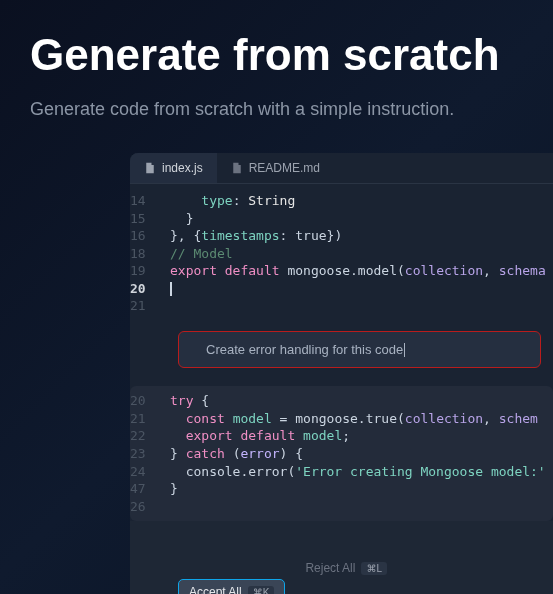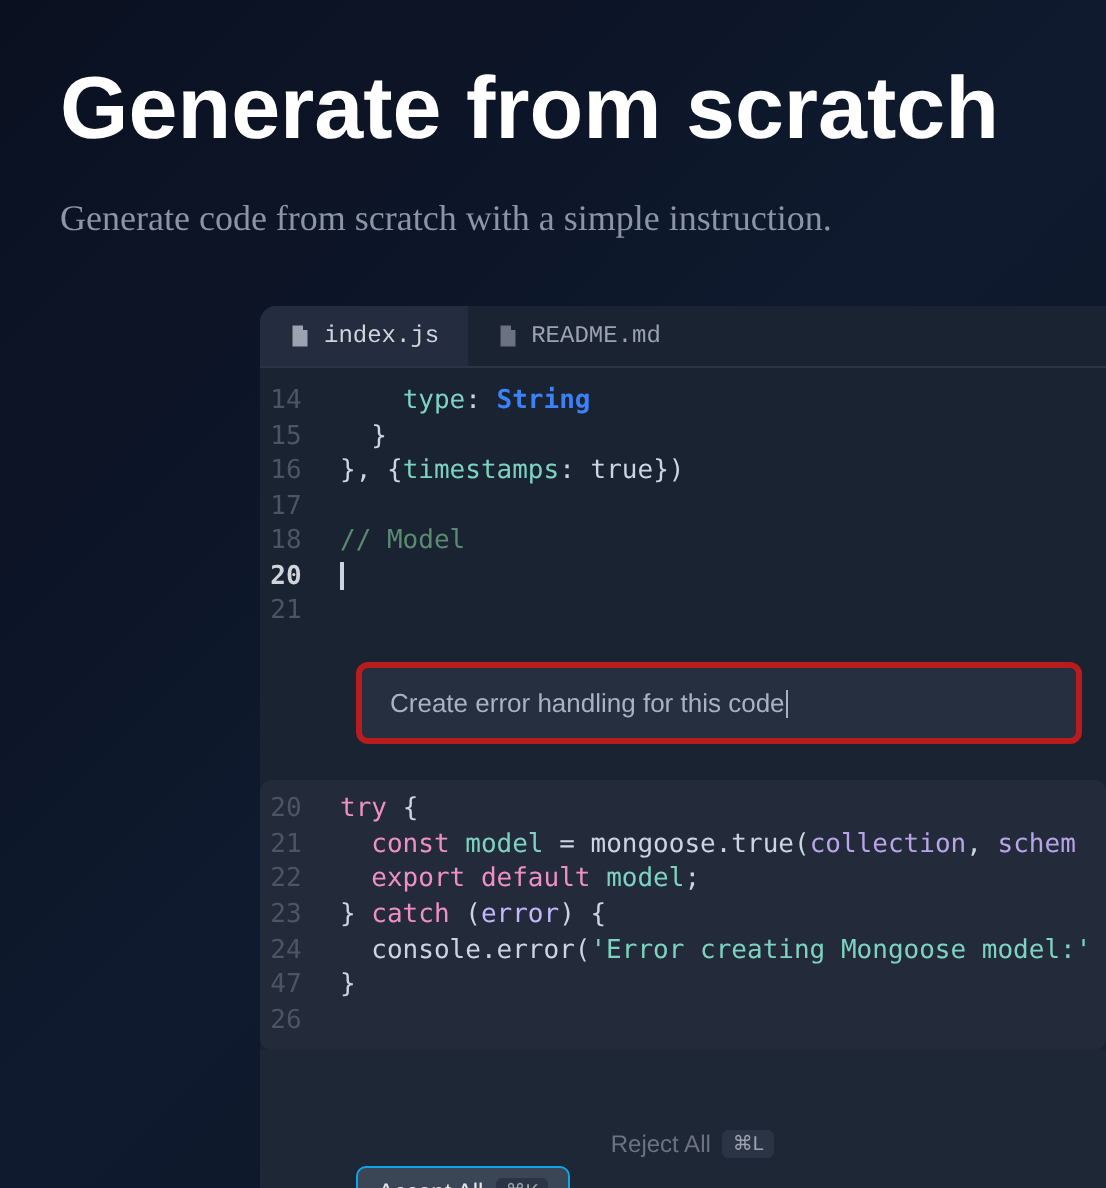--- a/index.html
+++ b/index.html
@@ -21,21 +21,20 @@
     .title {
       font-size: 44px;
       font-weight: 700;
       color: #ffffff;
       margin-bottom: 16px;
     }
     .subtitle {
       font-size: 18px;
       color: #8b95a5;
       line-height: 1.5;
-      font-family: Liberation Serif, serif;
     }
     .editor-panel {
       margin-top: 30px;
       margin-left: 130px;
       background: #1a2332;
       border-radius: 8px 0 0 0;
       overflow: hidden;
     }
     .tabs {
       display: flex;
@@ -44,21 +43,20 @@
       padding: 0;
     }
     .tab {
       display: flex;
       align-items: center;
       gap: 6px;
       padding: 8px 14px;
       font-size: 12px;
       color: #9ca3af;
       cursor: pointer;
-      font-family: Liberation Mono, monospace;
     }
     .tab.active {
       background: #232d3f;
       color: #d1d5db;
     }
     .tab-icon {
       width: 12px;
       height: 12px;
       display: inline-flex;
     }
@@ -68,21 +66,21 @@
     }
     .code-line {
       display: flex;
       font-family: 'SF Mono', Monaco, Consolas, monospace;
       font-size: 13px;
       line-height: 1.35;
       white-space: pre;
     }
     .line-number {
       width: 40px;
-      text-align: center;
+      text-align: left;
       padding-right: 14px;
       color: #4b5563;
       user-select: none;
       flex-shrink: 0;
     }
     .line-content {
       color: #cbd5e1;
       flex: 1;
     }
     .code-line.cursor-line .line-number {
@@ -96,28 +94,28 @@
       background: #cbd5e1;
       vertical-align: middle;
     }
     .tk-kw { color: #f08fc5; }
     .tk-str { color: #7dd3c0; }
     .tk-prop { color: #7dd3c0; }
     .tk-bool { color: #cbd5e1; }
     .tk-comment { color: #5b8a72; }
     .tk-var { color: #7dd3c0; }
     .tk-ident { color: #b8a4e8; }
-    .tk-type { color: #3b82f6; font-weight: bold; }
+    .tk-type { color: #e5e5e5; }
     .tk-default { color: #f08fc5; }
     .tk-err { color: #c4b5fd; }
     .prompt-box {
       margin: 8px 12px 8px 48px;
-      padding: 10px 14px;
+      padding: 10px 27px;
       background: #252f40;
-      border: 3px solid #b91c1c;
+      border: 1px solid #b91c1c;
       border-radius: 6px;
       font-size: 13px;
       color: #a8b2c1;
     }
     .prompt-cursor {
       display: inline-block;
       width: 1px;
       height: 14px;
       background: #a8b2c1;
       vertical-align: middle;
@@ -205,22 +203,22 @@
           </svg>
       </span>
       <span>README.md</span>
     </div>
   </div>
 
   <div class="code-block" id="code-top">
       <div class="code-line"><span class="line-number">14</span><span class="line-content"><span>    </span><span class="tk-prop">type</span><span>: </span><span class="tk-type">String</span></span></div>
       <div class="code-line"><span class="line-number">15</span><span class="line-content"><span>  }</span></span></div>
       <div class="code-line"><span class="line-number">16</span><span class="line-content"><span>}, {</span><span class="tk-prop">timestamps</span><span>: </span><span class="tk-bool">true</span><span>})</span></span></div>
-      <div class="code-line"><span class="line-number">17</span><span class="line-content"><span></span></span></div>
       <div class="code-line"><span class="line-number">18</span><span class="line-content"><span class="tk-comment">// Model</span></span></div>
+      <div class="code-line"><span class="line-number">19</span><span class="line-content"><span class="tk-kw">export </span><span class="tk-default">default </span><span>mongoose.model(</span><span class="tk-ident">collection</span><span>, </span><span class="tk-ident">schema</span></span></div>
       <div class="code-line cursor-line"><span class="line-number">20</span><span class="line-content"><span class="cursor-bar"></span></span></div>
       <div class="code-line"><span class="line-number">21</span><span class="line-content"><span></span></span></div>
     </div>
 
   <div class="prompt-box">
     <span>Create error handling for this code</span><span class="prompt-cursor"></span>
   </div>
 
   <div class="suggestion-block">
     <div class="suggestion-code" id="code-sugg">

